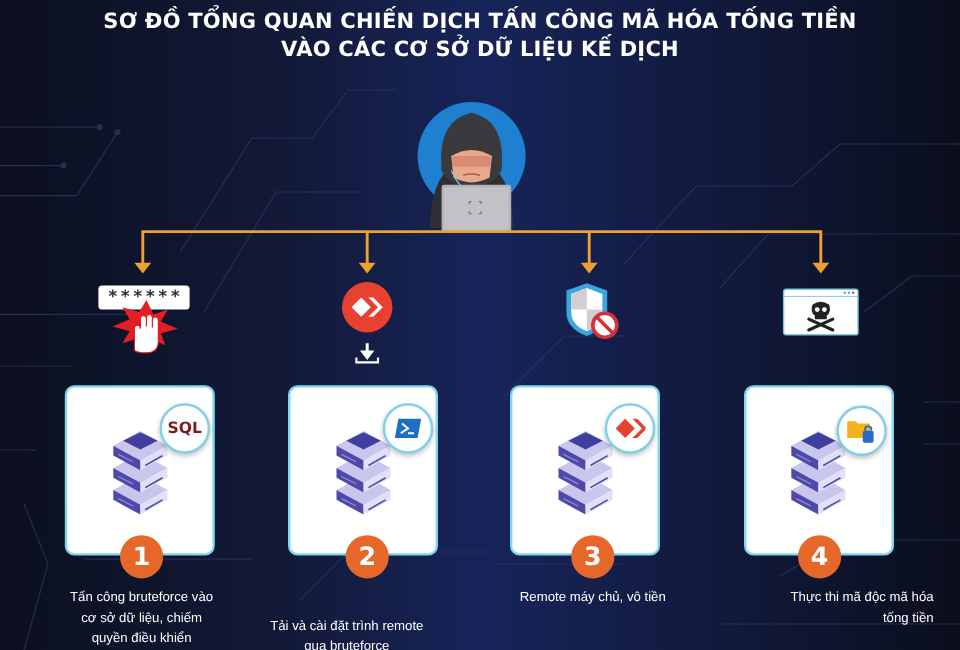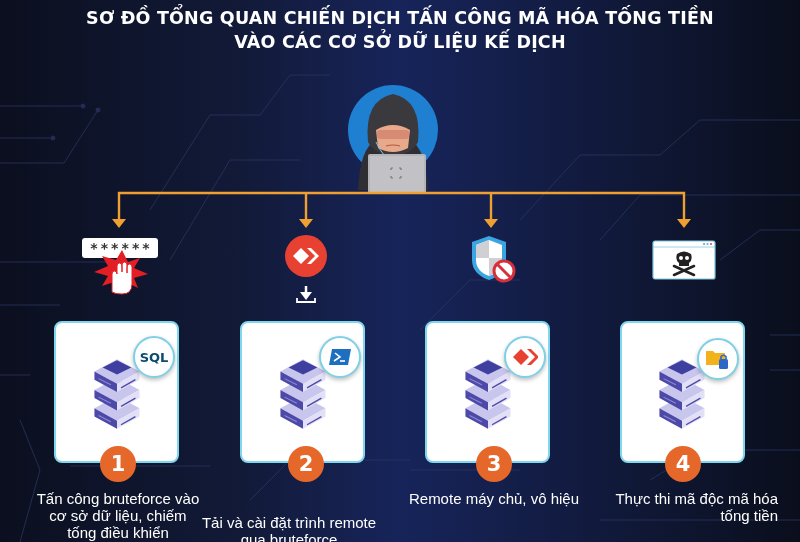--- a/index.html
+++ b/index.html
@@ -9,25 +9,25 @@
   .bg-lines{position:absolute;inset:0;pointer-events:none;}
   .title{position:absolute;left:0;right:0;top:6px;text-align:center;color:#ffffff;
     font-family:"DejaVu Sans",sans-serif;font-weight:bold;font-size:17.5px;line-height:24px;letter-spacing:0.2px;}
   .hacker{position:absolute;left:346px;top:82px;width:94px;height:112px;}
   .connector{position:absolute;inset:0;pointer-events:none;}
   .icon-box{position:absolute;}
   .card{position:absolute;top:321px;width:125px;height:142px;background:#ffffff;border-radius:8px;
     border:2px solid #7fd7ef;box-sizing:border-box;}
   .badge{position:absolute;top:446px;width:36px;height:36px;border-radius:50%;background:#e5672a;
     color:#fff;font-family:"DejaVu Sans",sans-serif;font-weight:bold;font-size:21px;line-height:36px;text-align:center;}
-  .desc{position:absolute;top:490px;width:190px;text-align:center;color:#ffffff;font-size:15px;line-height:17px;}
+  .desc{position:absolute;top:490px;width:190px;text-align:center;color:#ffffff;font-size:11px;line-height:17px;}
   .server{position:absolute;}
   .tag{position:absolute;width:38px;height:38px;border-radius:50%;background:#fff;border:2px solid #7fd0e6;
     box-shadow:0 2px 4px rgba(0,0,0,.25);display:flex;align-items:center;justify-content:center;}
-  .sql-text{color:#0c4a6e;font-weight:bold;font-size:13px;font-family:"DejaVu Sans",sans-serif;}
+  .sql-text{color:#7f1d1d;font-weight:bold;font-size:13px;font-family:"DejaVu Sans",sans-serif;}
 </style>
 </head>
 <body>
 
 <div class="canvas">
 
   <svg class="bg-lines" width="800" height="542">
     <g stroke="#2a3560" stroke-width="1" fill="none" opacity="0.8">
       <path d="M0 106 H82"></path>
         <circle cx="83" cy="106" r="2" fill="#2a3560"></circle>
@@ -205,27 +205,27 @@
   </div>
 
   <div class="badge" style="left:100px;">1</div>
   <div class="badge" style="left:288px;">2</div>
   <div class="badge" style="left:476px;">3</div>
   <div class="badge" style="left:665px;">4</div>
 
   <div class="desc" style="left:23px;">
     <div>Tấn công bruteforce vào</div>
     <div>cơ sở dữ liệu, chiếm</div>
-    <div>tống điều khiển</div>
+    <div>quyền điều khiển</div>
   </div>
   <div class="desc" style="left:194px;margin-top:24px;">
     <div>Tải và cài đặt trình remote</div>
     <div>qua bruteforce</div>
   </div>
   <div class="desc" style="left:399px;">
-    <div>Remote máy chủ, vô hiệu</div>
+    <div>Remote máy chủ, vô tiền</div>
   </div>
   <div class="desc" style="left:588px;text-align:right;">
     <div>Thực thi mã độc mã hóa</div>
     <div>tống tiền</div>
   </div>
 
 </div>
 
 </body></html>

